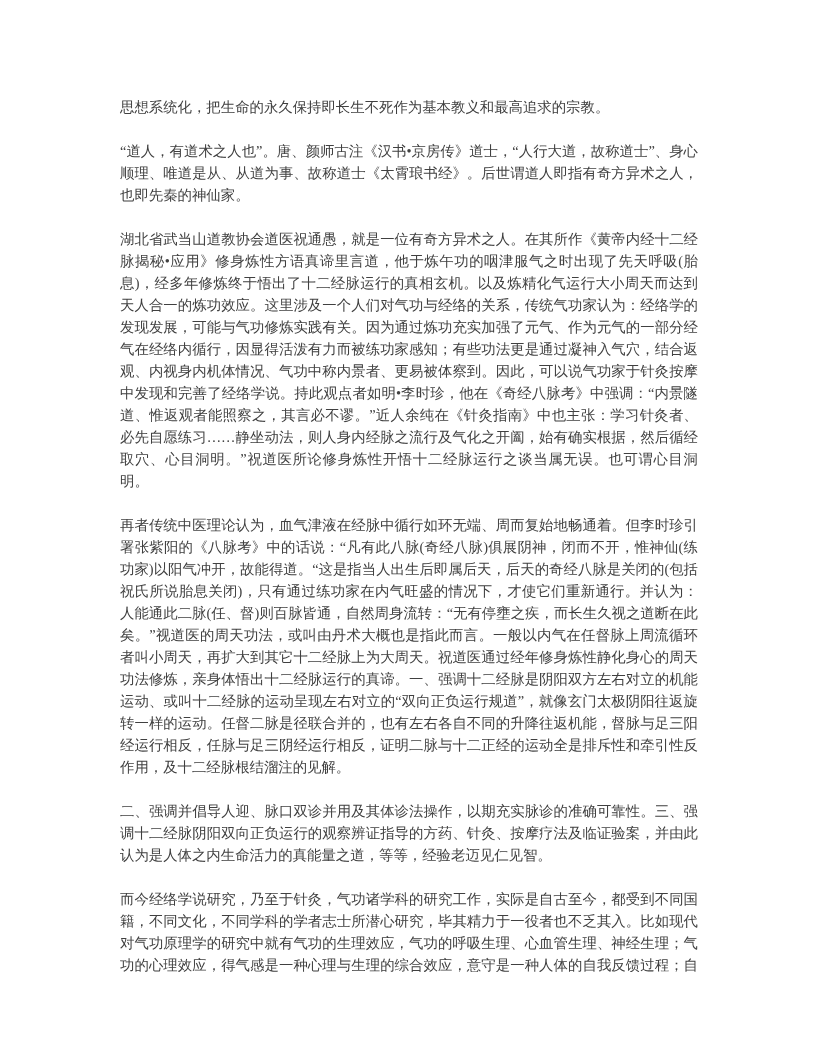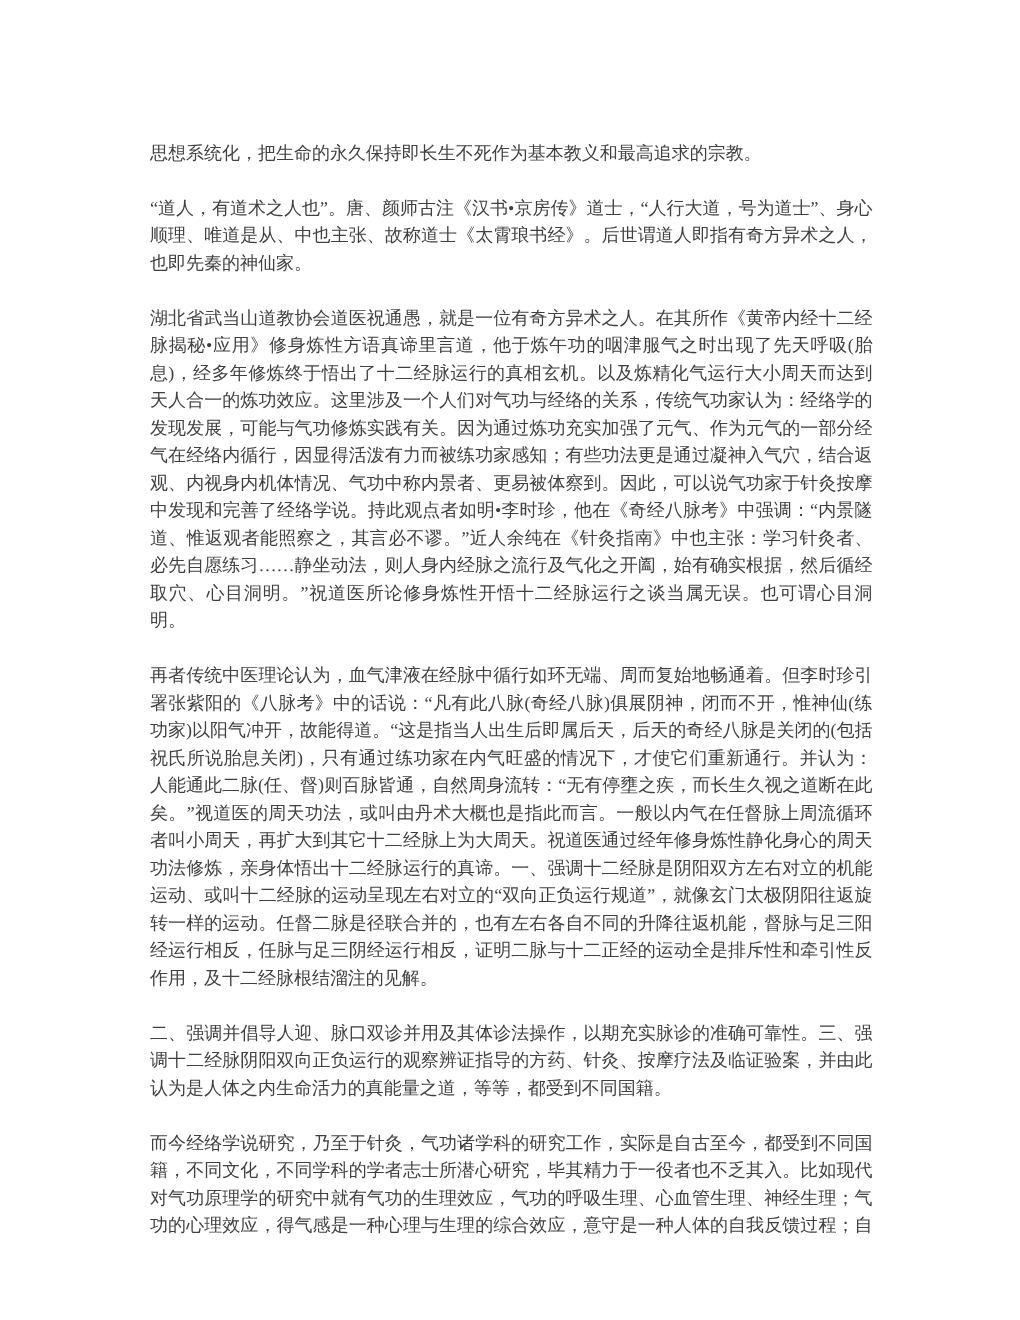--- a/index.html
+++ b/index.html
@@ -4,40 +4,40 @@
 <style>
   html, body {
     margin: 0;
     padding: 0;
     background: #ffffff;
   }
   .page {
     position: relative;
     width: 816px;
     height: 972px;
-    margin: 16px auto;
+    margin: 0 auto;
     background: #ffffff;
     box-sizing: border-box;
     padding: 96px 118px 48px 120px;
     overflow: hidden;
   }
   .para {
     font-family: "Liberation Serif", "DejaVu Serif", serif;
     font-size: 14.4px;
     line-height: 22px;
     color: #404040;
     text-align: justify;
     margin: 0 0 22px 0;
     word-break: break-all;
   }
 </style>
 </head>
 <body>
 
 <div class="page">
   <p class="para">思想系统化，把生命的永久保持即长生不死作为基本教义和最高追求的宗教。</p>
-  <p class="para">“道人，有道术之人也”。唐、颜师古注《汉书•京房传》道士，“人行大道，号为道士”、身心顺理、唯道是从、中也主张、故称道士《太霄琅书经》。后世谓道人即指有奇方异术之人，也即先秦的神仙家。</p>
+  <p class="para">“道人，有道术之人也”。唐、颜师古注《汉书•京房传》道士，“人行大道，故称道士”、身心顺理、唯道是从、从道为事、故称道士《太霄琅书经》。后世谓道人即指有奇方异术之人，也即先秦的神仙家。</p>
   <p class="para">湖北省武当山道教协会道医祝通愚，就是一位有奇方异术之人。在其所作《黄帝内经十二经脉揭秘•应用》修身炼性方语真谛里言道，他于炼午功的咽津服气之时出现了先天呼吸(胎息)，经多年修炼终于悟出了十二经脉运行的真相玄机。以及炼精化气运行大小周天而达到天人合一的炼功效应。这里涉及一个人们对气功与经络的关系，传统气功家认为：经络学的发现发展，可能与气功修炼实践有关。因为通过炼功充实加强了元气、作为元气的一部分经气在经络内循行，因显得活泼有力而被练功家感知；有些功法更是通过凝神入气穴，结合返观、内视身内机体情况、气功中称内景者、更易被体察到。因此，可以说气功家于针灸按摩中发现和完善了经络学说。持此观点者如明•李时珍，他在《奇经八脉考》中强调：“内景隧道、惟返观者能照察之，其言必不谬。”近人余纯在《针灸指南》中也主张：学习针灸者、必先自愿练习……静坐动法，则人身内经脉之流行及气化之开阖，始有确实根据，然后循经取穴、心目洞明。”祝道医所论修身炼性开悟十二经脉运行之谈当属无误。也可谓心目洞明。</p>
   <p class="para">再者传统中医理论认为，血气津液在经脉中循行如环无端、周而复始地畅通着。但李时珍引署张紫阳的《八脉考》中的话说：“凡有此八脉(奇经八脉)俱展阴神，闭而不开，惟神仙(练功家)以阳气冲开，故能得道。“这是指当人出生后即属后天，后天的奇经八脉是关闭的(包括祝氏所说胎息关闭)，只有通过练功家在内气旺盛的情况下，才使它们重新通行。并认为：人能通此二脉(任、督)则百脉皆通，自然周身流转：“无有停壅之疾，而长生久视之道断在此矣。”视道医的周天功法，或叫由丹术大概也是指此而言。一般以内气在任督脉上周流循环者叫小周天，再扩大到其它十二经脉上为大周天。祝道医通过经年修身炼性静化身心的周天功法修炼，亲身体悟出十二经脉运行的真谛。一、强调十二经脉是阴阳双方左右对立的机能运动、或叫十二经脉的运动呈现左右对立的“双向正负运行规道”，就像玄门太极阴阳往返旋转一样的运动。任督二脉是径联合并的，也有左右各自不同的升降往返机能，督脉与足三阳经运行相反，任脉与足三阴经运行相反，证明二脉与十二正经的运动全是排斥性和牵引性反作用，及十二经脉根结溜注的见解。</p>
-  <p class="para">二、强调并倡导人迎、脉口双诊并用及其体诊法操作，以期充实脉诊的准确可靠性。三、强调十二经脉阴阳双向正负运行的观察辨证指导的方药、针灸、按摩疗法及临证验案，并由此认为是人体之内生命活力的真能量之道，等等，都受到不同国籍。</p>
+  <p class="para">二、强调并倡导人迎、脉口双诊并用及其体诊法操作，以期充实脉诊的准确可靠性。三、强调十二经脉阴阳双向正负运行的观察辨证指导的方药、针灸、按摩疗法及临证验案，并由此认为是人体之内生命活力的真能量之道，等等，经验老迈见仁见智。</p>
   <p class="para">而今经络学说研究，乃至于针灸，气功诸学科的研究工作，实际是自古至今，都受到不同国籍，不同文化，不同学科的学者志士所潜心研究，毕其精力于一役者也不乏其入。比如现代对气功原理学的研究中就有气功的生理效应，气功的呼吸生理、心血管生理、神经生理；气功的心理效应，得气感是一种心理与生理的综合效应，意守是一种人体的自我反馈过程；自发功是一种心理顺从和心理放大效应，组场练功和带功报告的研究，外气治疗的心理暗示。以及气功的生化，免疫效应；还有气功的生物物理和物理效应。包括人体红外线辐射、人体声波、故能得道、人体光学、练功过程的辐射场效应等等。探玄钩沉、实非易事。</p>
 
 </div>
 
 </body></html>

